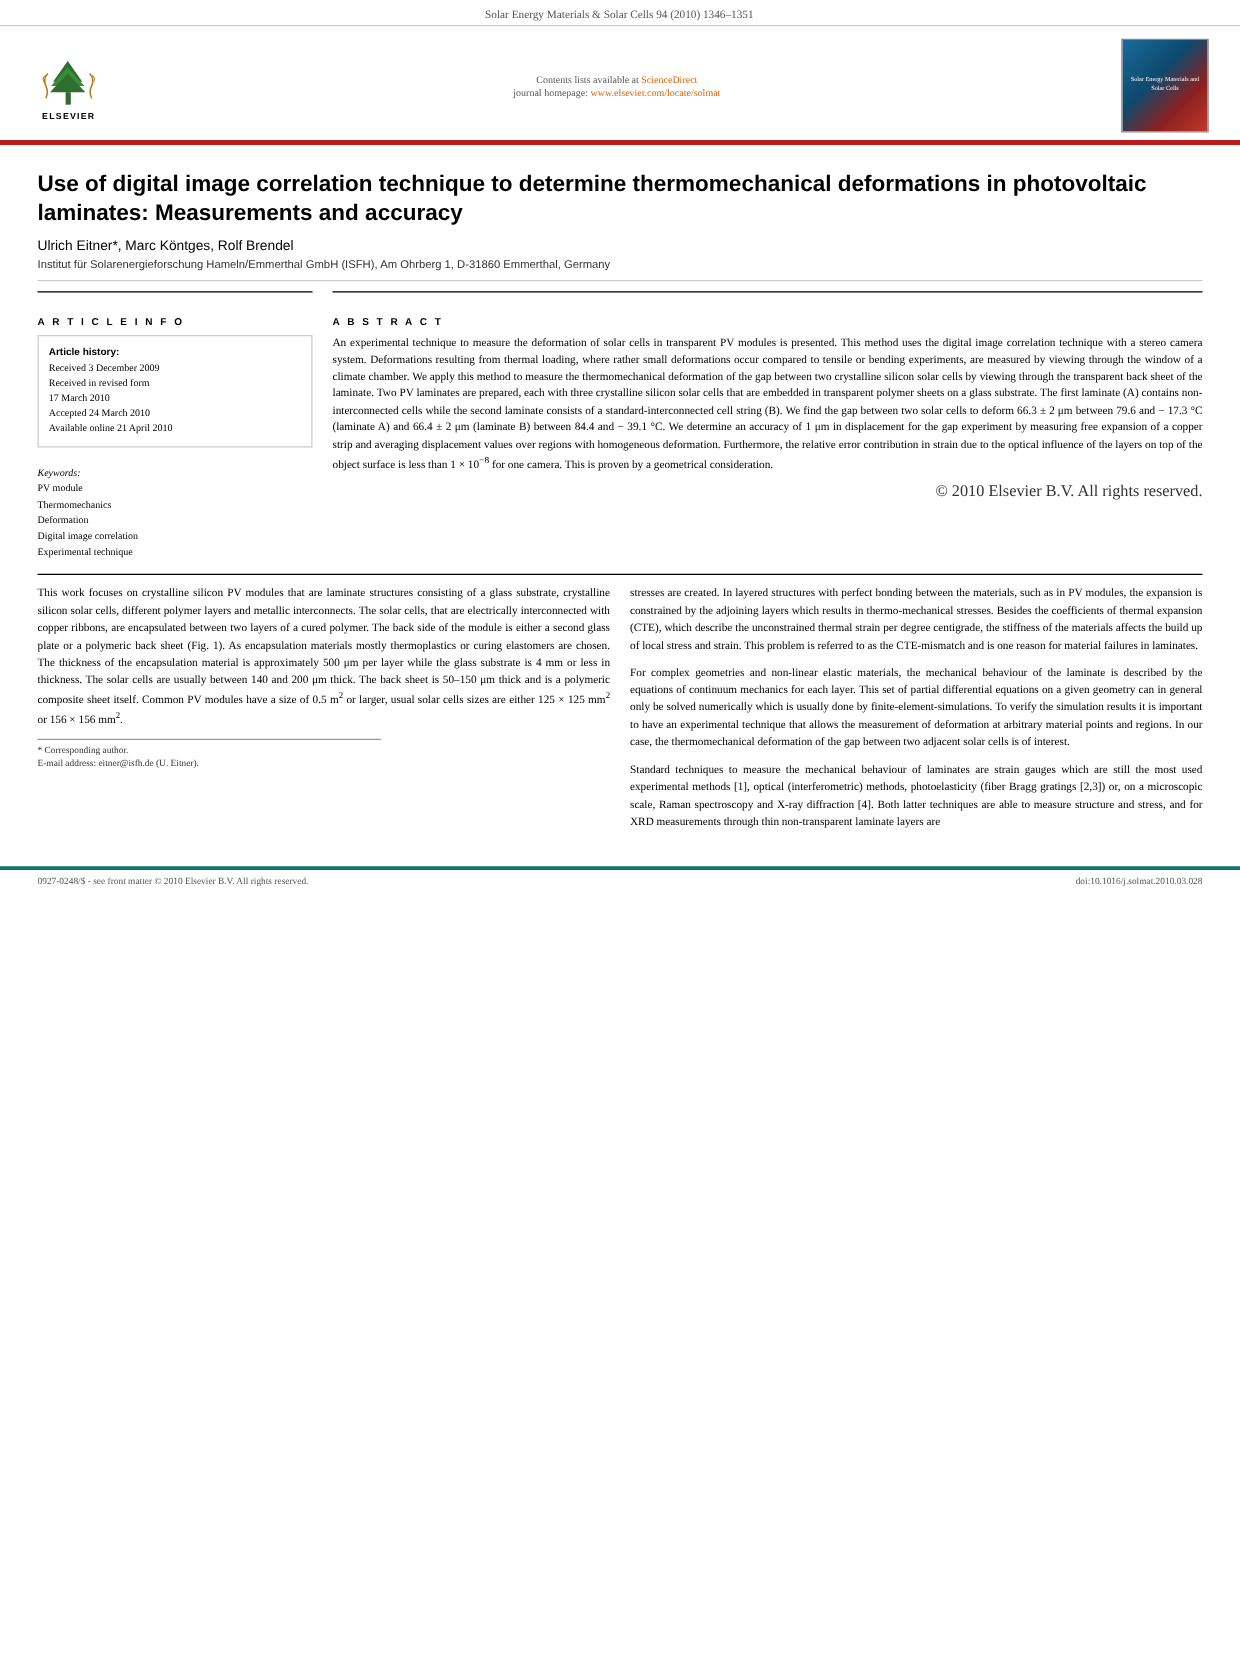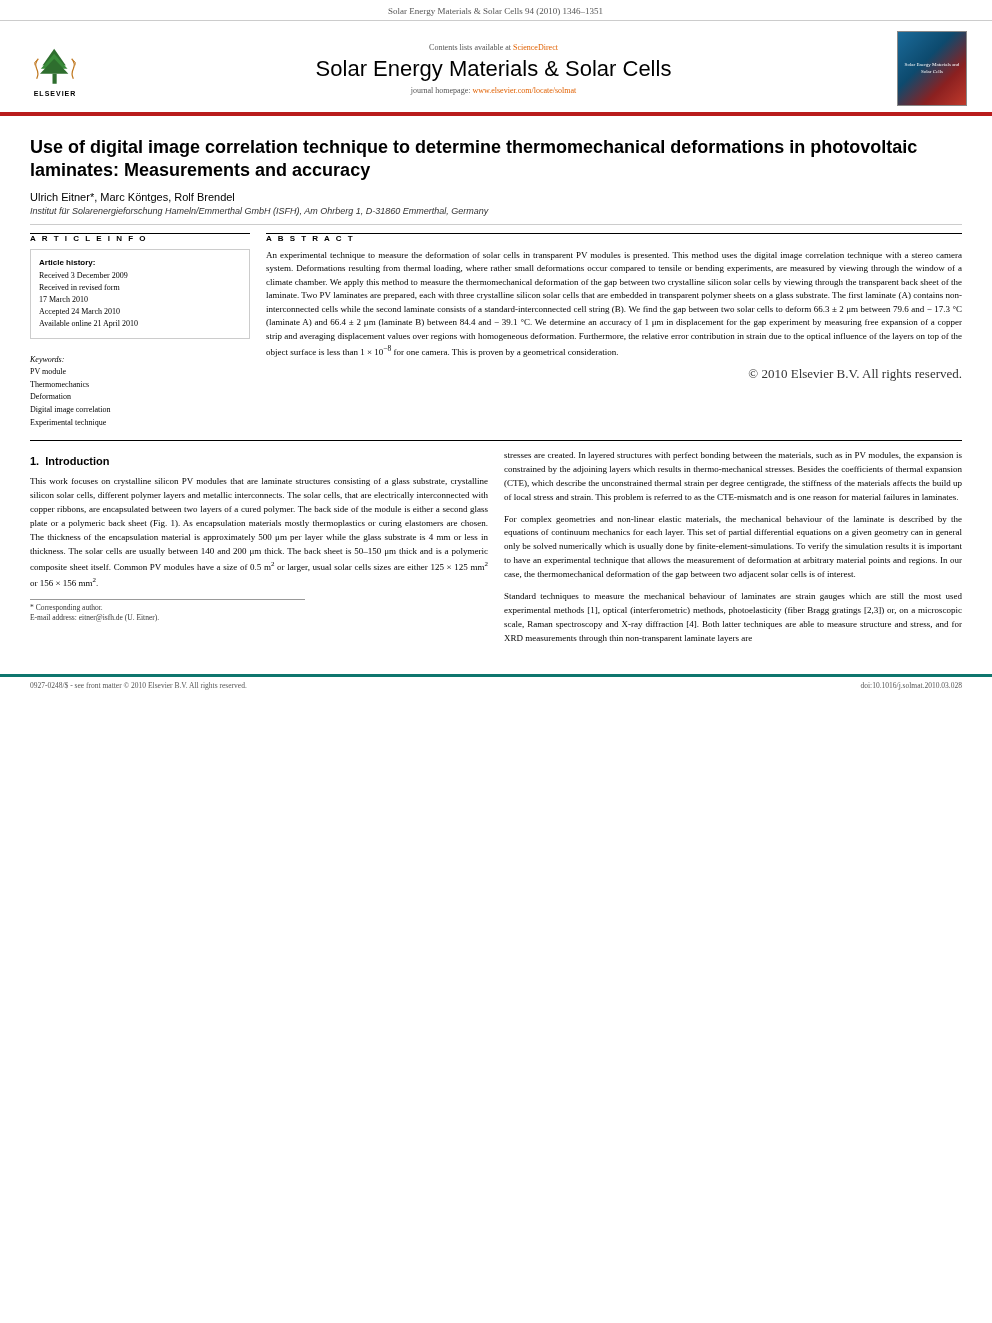--- a/index.html
+++ b/index.html
@@ -136,21 +136,20 @@
     }
 
     .article-authors {
       font-size: 11px;
       margin-bottom: 3px;
       font-family: Arial, sans-serif;
     }
 
     .article-affiliation {
       font-size: 9px;
-      font-style: italic;
       color: #333;
       margin-bottom: 8px;
       font-family: Arial, sans-serif;
     }
 
     .article-divider {
       border: none;
       border-top: 1px solid #ccc;
       margin: 8px 0;
     }
@@ -171,21 +170,21 @@
       flex: 1;
     }
 
     .section-header-small {
       font-size: 8px;
       font-family: Arial, sans-serif;
       font-weight: bold;
       letter-spacing: 2px;
       color: #000;
       border-top: 1px solid #000;
-      padding-top: 0;
+      padding-top: 19px;
       margin-bottom: 6px;
     }
 
     .info-box {
       border: 1px solid #ccc;
       padding: 8px 8px;
       margin-bottom: 16px;
     }
 
     .info-label {
@@ -323,21 +322,20 @@
         </svg>
         <span class="elsevier-text">ELSEVIER</span>
       </div>
     </div>
 
     <div class="journal-center">
       <div class="contents-line">
         <span>Contents lists available at</span>
         <a class="sciencedirect-link">ScienceDirect</a>
       </div>
-      <div class="journal-title">Solar Energy Materials &amp; Solar Cells</div>
       <div class="journal-homepage">
         <span>journal homepage:</span>
         <a class="sciencedirect-link">www.elsevier.com/locate/solmat</a>
       </div>
     </div>
 
     <div class="journal-cover-img">
       <div class="journal-cover-box">
         <span class="cover-title-text">Solar Energy Materials and Solar Cells</span>
       </div>
@@ -385,24 +383,20 @@
         </div>
         <div class="copyright-line">© 2010 Elsevier B.V. All rights reserved.</div>
       </div>
     </div>
 
     <hr class="body-divider">
 
     <div class="body-two-col">
 
       <div class="body-col">
-        <div class="section-title">
-          <span class="section-number">1.</span>
-          &nbsp;<span>Introduction</span>
-        </div>
 
         <p class="body-paragraph">
           This work focuses on crystalline silicon PV modules that are laminate structures consisting of a glass substrate, crystalline silicon solar cells, different polymer layers and metallic interconnects. The solar cells, that are electrically interconnected with copper ribbons, are encapsulated between two layers of a cured polymer. The back side of the module is either a second glass plate or a polymeric back sheet (Fig. 1). As encapsulation materials mostly thermoplastics or curing elastomers are chosen. The thickness of the encapsulation material is approximately 500 μm per layer while the glass substrate is 4 mm or less in thickness. The solar cells are usually between 140 and 200 μm thick. The back sheet is 50–150 μm thick and is a polymeric composite sheet itself. Common PV modules have a size of 0.5 m<sup>2</sup> or larger, usual solar cells sizes are either 125 × 125 mm<sup>2</sup> or 156 × 156 mm<sup>2</sup>.
         </p>
 
 
         <hr class="footnote-divider">
         <div class="footnote-text">* Corresponding author.</div>
         <div class="footnote-text">E-mail address: eitner@isfh.de (U. Eitner).</div>
       </div>

